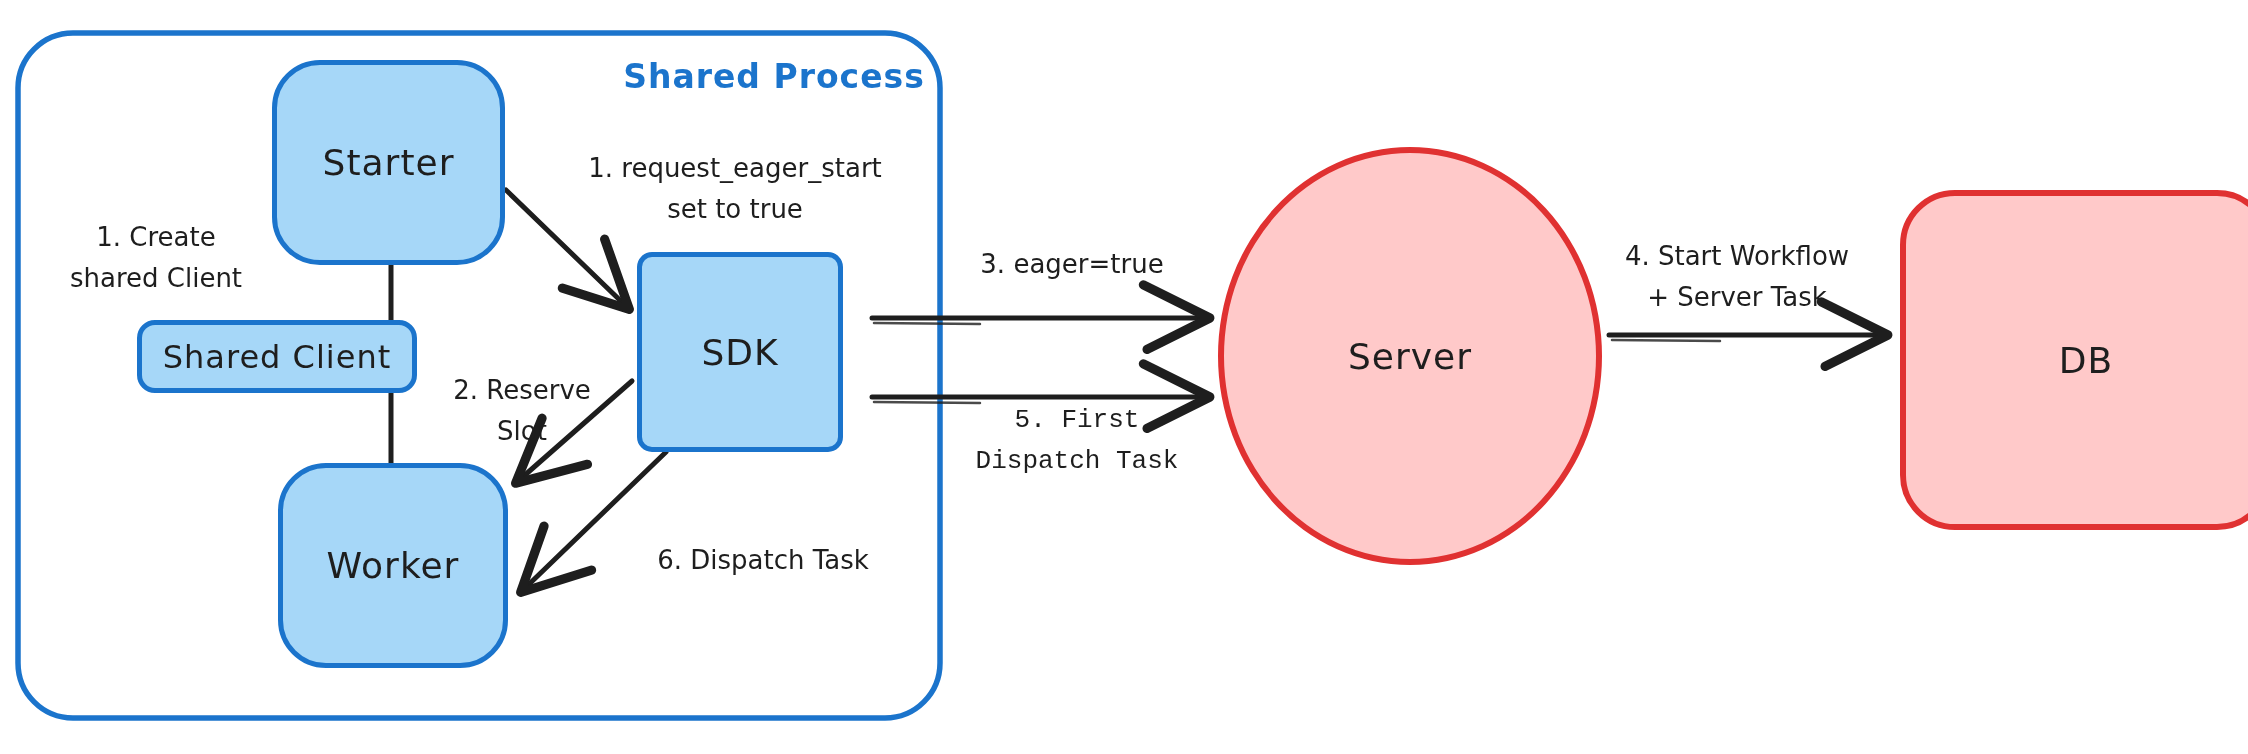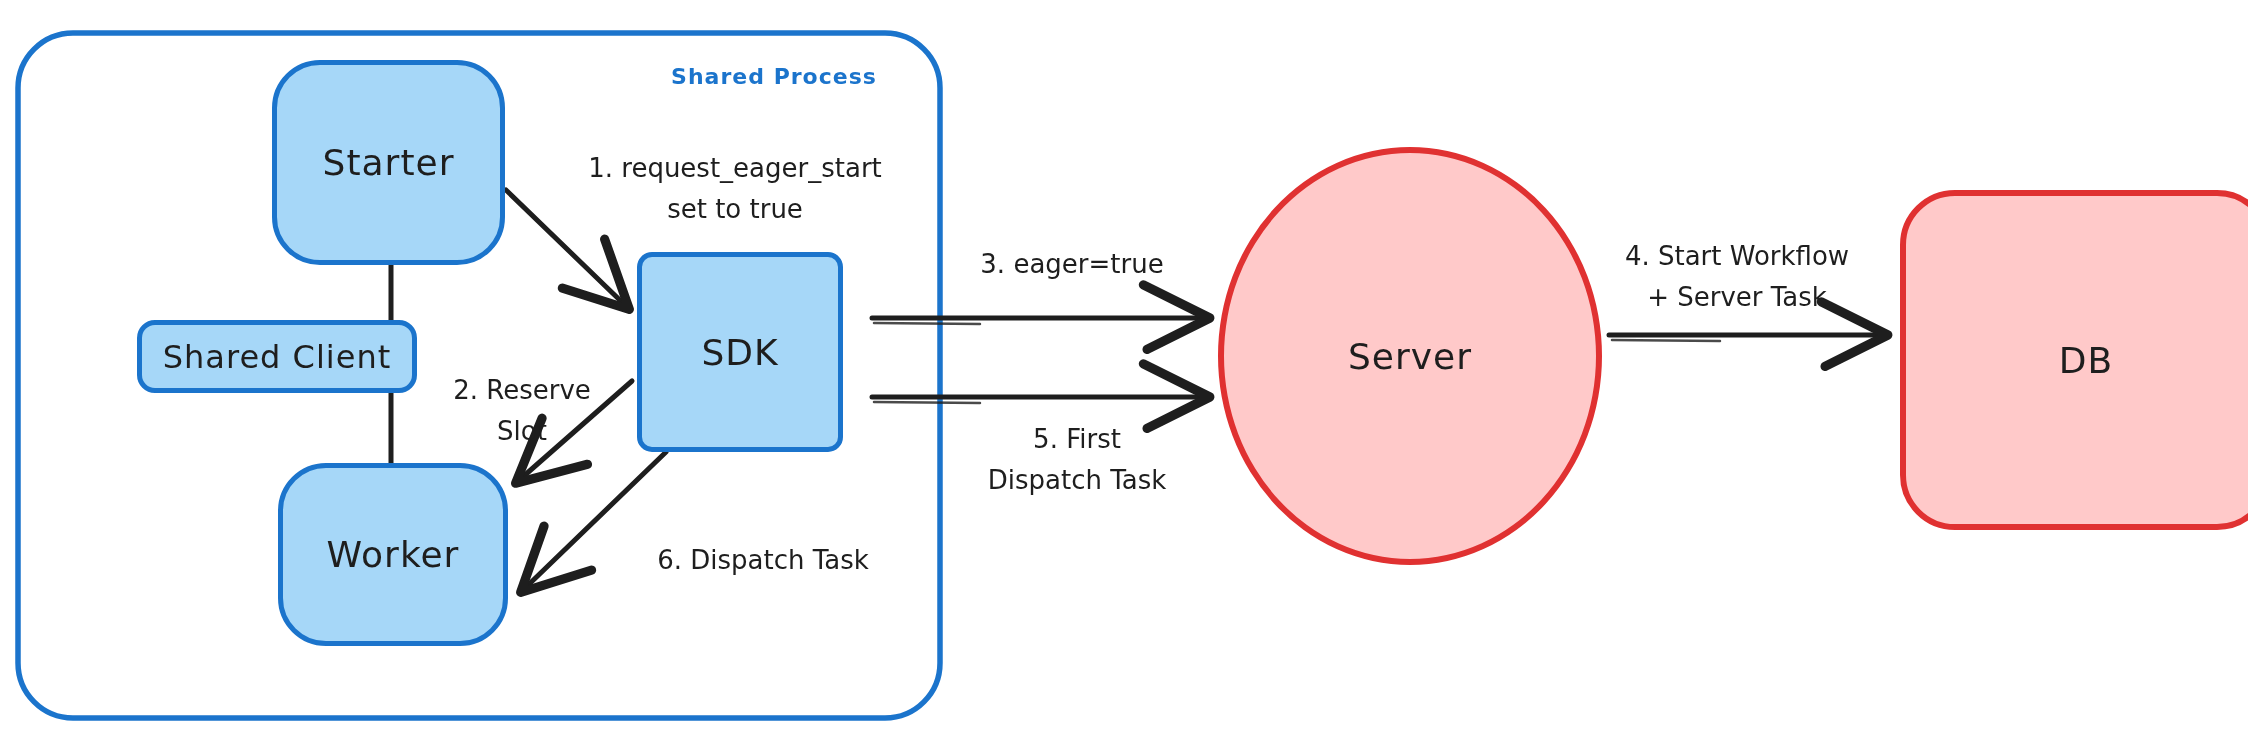--- a/index.html
+++ b/index.html
@@ -31,21 +31,21 @@
   .node-label{font-size:36px;letter-spacing:1px;}
   .node-label.small{font-size:32px;}
   .note{
     position:absolute;
     transform:translate(-50%,-50%);
     text-align:center;
     font-size:26px;
     line-height:41px;
     white-space:nowrap;
   }
-  .note.blue-text{color:var(--blue-stroke);font-size:22px;font-weight:bold;letter-spacing:1px;}
+  .note.blue-text{color:var(--blue-stroke);font-size:33px;font-weight:bold;letter-spacing:1px;}
 </style>
 </head>
 <body>
 
 <div class="canvas">
 
   <svg class="layer" width="2248" height="754" viewBox="0 0 2248 754">
     <defs>
       <marker id="arrowhead" markerUnits="userSpaceOnUse" markerWidth="96" markerHeight="96" viewBox="-44 -26 52 52" refX="-1" refY="0" orient="auto">
         <path d="M -36 -18 L 0 0 L -34 17" fill="none" stroke="#1e1e1e" stroke-width="5" stroke-linecap="round" stroke-linejoin="round"></path>
@@ -73,52 +73,56 @@
   </svg>
 
   <div class="node blue" style="left:272px;top:60px;width:233px;height:205px;border-radius:48px;">
     <span class="node-label">Starter</span>
   </div>
 
   <div class="node blue" style="left:137px;top:320px;width:280px;height:73px;border-radius:18px;">
     <span class="node-label small">Shared Client</span>
   </div>
 
-  <div class="node blue" style="left:278px;top:463px;width:230px;height:183px;border-radius:48px;">
+  <div class="node blue" style="left:278px;top:463px;width:230px;height:205px;border-radius:48px;">
     <span class="node-label">Worker</span>
   </div>
 
   <div class="node blue" style="left:637px;top:252px;width:206px;height:200px;border-radius:15px;">
     <span class="node-label">SDK</span>
   </div>
 
   <div class="node red" style="left:1218px;top:147px;width:384px;height:418px;border-radius:50%;">
     <span class="node-label">Server</span>
   </div>
 
   <div class="node red" style="left:1900px;top:190px;width:372px;height:340px;border-radius:55px;">
     <span class="node-label">DB</span>
   </div>
 
   <div class="note blue-text" style="left:774px;top:76px;">Shared Process</div>
 
+  <div class="note" style="left:156px;top:258px;">
+    <div>1. Create</div>
+    <div>shared Client</div>
+  </div>
 
   <div class="note" style="left:735px;top:189px;">
     <div>1. request_eager_start</div>
     <div>set to true</div>
   </div>
 
   <div class="note" style="left:522px;top:411px;">
     <div>2. Reserve</div>
     <div>Slot</div>
   </div>
 
   <div class="note" style="left:1072px;top:264px;">3. eager=true</div>
 
-  <div class="note" style="left:1077px;top:460px;">
+  <div class="note" style="left:1077px;top:441px;font-family:Liberation Mono, monospace;">
     <div>5. First</div>
     <div>Dispatch Task</div>
   </div>
 
   <div class="note" style="left:1737px;top:277px;">
     <div>4. Start Workflow</div>
     <div>+ Server Task</div>
   </div>
 
   <div class="note" style="left:763px;top:560px;">6. Dispatch Task</div>

